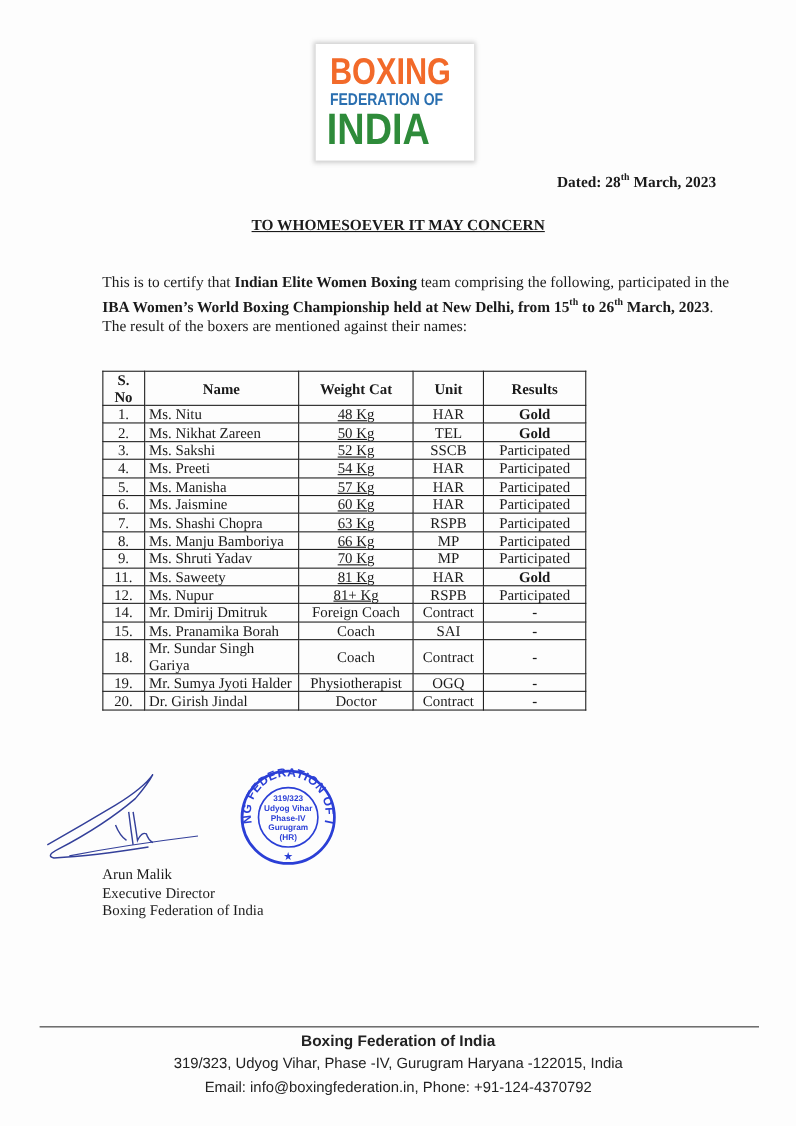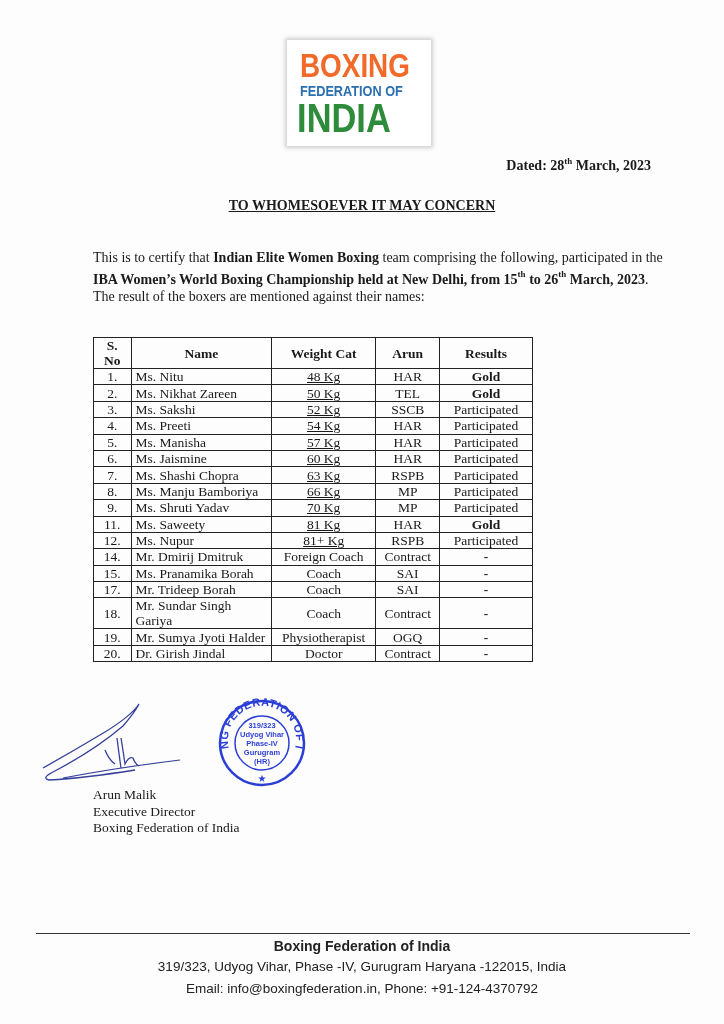--- a/index.html
+++ b/index.html
@@ -62,21 +62,21 @@
 <div class="heading">TO WHOMESOEVER IT MAY CONCERN</div>
 
 <div class="para"><span>This is to certify that </span><b>Indian Elite Women Boxing</b><span> team comprising the following, participated in the </span><b>IBA Women’s World Boxing Championship held at New Delhi, from 15</b><b><sup>th</sup></b><b> to 26</b><b><sup>th</sup></b><b> March, 2023</b><span>. The result of the boxers are mentioned against their names:</span></div>
 
 <table class="results">
   <thead>
     <tr>
       <th class="col-sno">S. No</th>
       <th class="col-name">Name</th>
       <th class="col-wt">Weight Cat</th>
-      <th class="col-unit">Arun</th>
+      <th class="col-unit">Unit</th>
       <th class="col-res">Results</th>
     </tr>
   </thead>
   <tbody id="tbody">
       <tr>
         <td class="c">1.</td>
         <td class="l">Ms. Nitu</td>
         <td class="c"><span class="wt">48 Kg</span></td>
         <td class="c">HAR</td>
         <td class="c gold">Gold</td>
@@ -154,27 +154,20 @@
       <tr>
         <td class="c">14.</td>
         <td class="l">Mr. Dmirij Dmitruk</td>
         <td class="c">Foreign Coach</td>
         <td class="c">Contract</td>
         <td class="c gold">-</td>
       </tr>
       <tr>
         <td class="c">15.</td>
         <td class="l">Ms. Pranamika Borah</td>
-        <td class="c">Coach</td>
-        <td class="c">SAI</td>
-        <td class="c gold">-</td>
-      </tr>
-      <tr>
-        <td class="c">17.</td>
-        <td class="l">Mr. Trideep Borah</td>
         <td class="c">Coach</td>
         <td class="c">SAI</td>
         <td class="c gold">-</td>
       </tr>
       <tr>
         <td class="c">18.</td>
         <td class="l">Mr. Sundar Singh Gariya</td>
         <td class="c">Coach</td>
         <td class="c">Contract</td>
         <td class="c gold">-</td>

